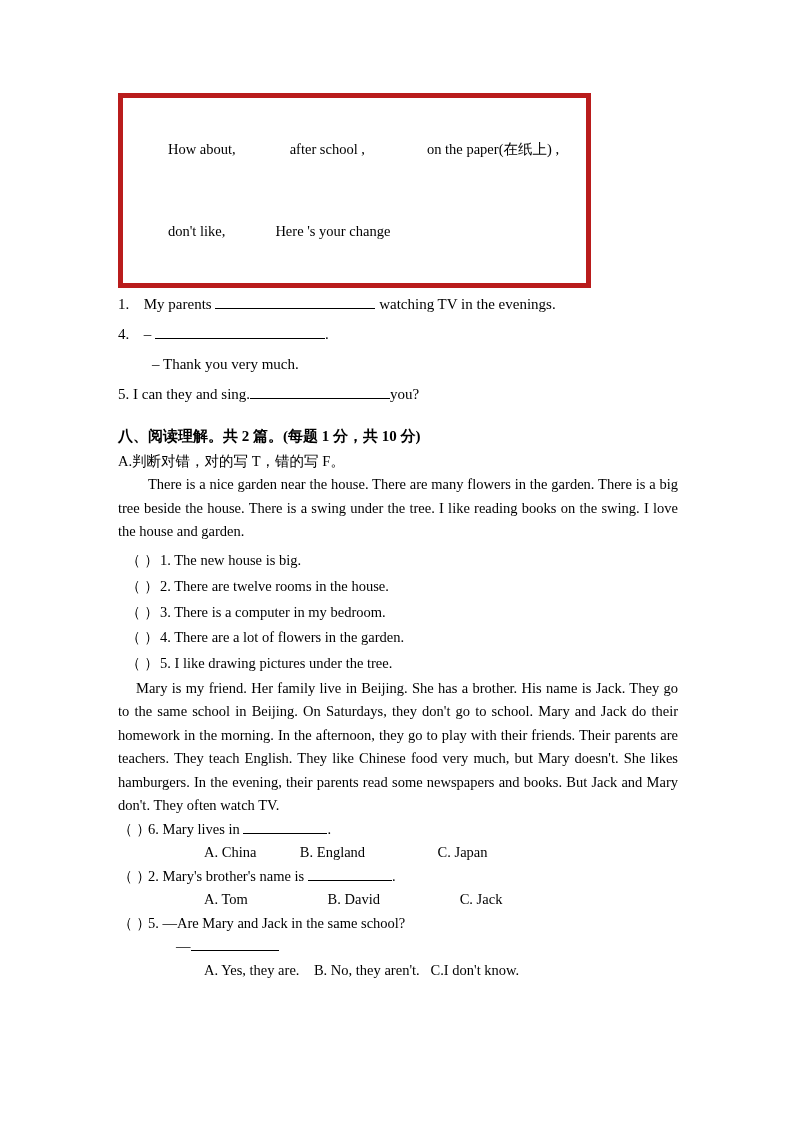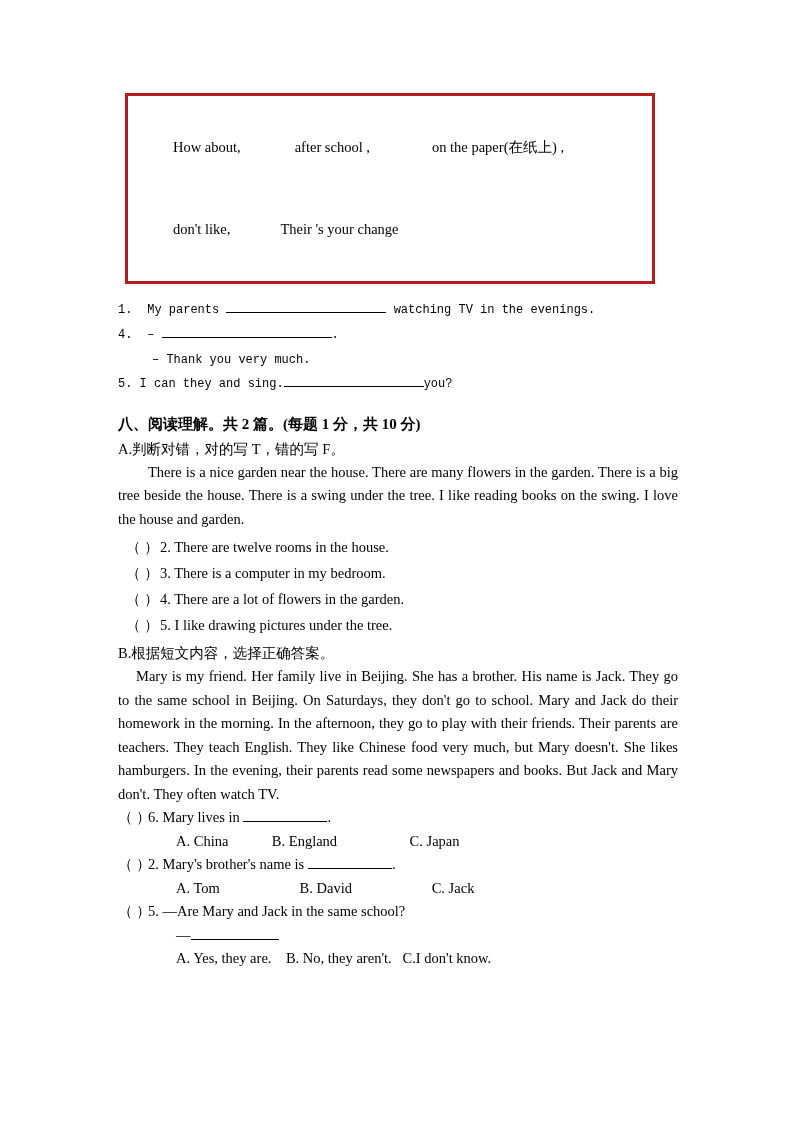--- a/index.html
+++ b/index.html
@@ -22,38 +22,36 @@
   }
   .content {
     position: absolute;
     left: 118px;
     top: 93px;
     width: 560px;
   }
 
   
   .wordbank {
-    border: 3px solid #b91c1c;
+    border: 5px solid #b91c1c;
     padding: 10px 14px 10px 16px;
     font-size: 14.5px;
     line-height: 1.9;
-    width: 530px;
+    width: 473px;
     box-sizing: border-box;
-    margin-left: 7px;
   }
   .wb-row {
     white-space: pre;
   }
 
   
   .fill-list {
-    margin-top: 16px;
-    font-size: 12px;
+    margin-top: 4px;
+    font-size: 15px;
     line-height: 1.72;
-    font-family: Liberation Mono, monospace;
   }
   .fill-item {
     margin-bottom: 4px;
     white-space: nowrap;
   }
   .num {
     display: inline-block;
     width: 22px;
   }
   .blank {
@@ -106,39 +104,39 @@
     line-height: 1.62;
   }
   .mc-q {
     white-space: nowrap;
   }
   .mc-paren {
     display: inline-block;
     width: 30px;
   }
   .mc-opts {
-    margin-left: 58px;
+    margin-left: 86px;
     white-space: pre;
   }
   .mc-dash {
     margin-left: 58px;
   }
 </style>
 </head>
 <body>
 
 <div class="page">
   <div class="content">
 
     <div class="wordbank">
       <div class="wb-row">
         <span>How about,</span><span style="display:inline-block;width:54px"></span><span>after school ,</span><span style="display:inline-block;width:62px"></span><span>on the paper(在纸上) ,</span>
       </div>
       <div class="wb-row">
-        <span>don't like,</span><span style="display:inline-block;width:50px"></span><span>Their 's your change</span>
+        <span>don't like,</span><span style="display:inline-block;width:50px"></span><span>Here 's your change</span>
       </div>
     </div>
 
     <div class="fill-list">
 
       <div class="fill-item">
         <span class="num">1.</span>
         <span>My parents</span>
         <span class="blank" style="width:160px"></span>
         <span>watching TV in the evenings.</span>
@@ -161,34 +159,36 @@
 
     </div>
 
     <div class="section-head">八、阅读理解。共 2 篇。(每题 1 分，共 10 分)</div>
 
     <div class="subhead">A.判断对错，对的写 T，错的写 F。</div>
     <p class="para">There is a nice garden near the house. There are many flowers in the garden. There is a big tree beside the house. There is a swing under the tree. I like reading books on the swing. I love the house and garden.</p>
 
     <div class="tf-list">
       <div class="tf-item">
+        <span class="paren">（  ）</span><span>1. The new house is big.</span>
+      </div>
+      <div class="tf-item">
         <span class="paren">（  ）</span><span>2. There are twelve rooms in the house.</span>
       </div>
       <div class="tf-item">
         <span class="paren">（  ）</span><span>3. There is a computer in my bedroom.</span>
       </div>
       <div class="tf-item">
         <span class="paren">（  ）</span><span>4. There are a lot of flowers in the garden.</span>
       </div>
       <div class="tf-item">
         <span class="paren">（  ）</span><span>5. I like drawing pictures under the tree.</span>
       </div>
     </div>
 
-    <div class="subhead">B.根据短文内容，选择正确答案。</div>
     <p class="para" style="text-indent:18px">Mary is my friend. Her family live in Beijing. She has a brother. His name is Jack. They go to the same school in Beijing. On Saturdays, they don't go to school. Mary and Jack do their homework in the morning. In the afternoon, they go to play with their friends. Their parents are teachers. They teach English. They like Chinese food very much, but Mary doesn't. She likes hamburgers. In the evening, their parents read some newspapers and books. But Jack and Mary don't. They often watch TV.</p>
 
     <div class="mc-block">
 
       <div>
         <div class="mc-q">
           <span class="mc-paren">（  ）</span><span>6. Mary lives in</span>
           <span class="blank" style="width:84px"></span><span>.</span>
         </div>
         <div class="mc-opts">A. China            B. England                    C. Japan</div>

